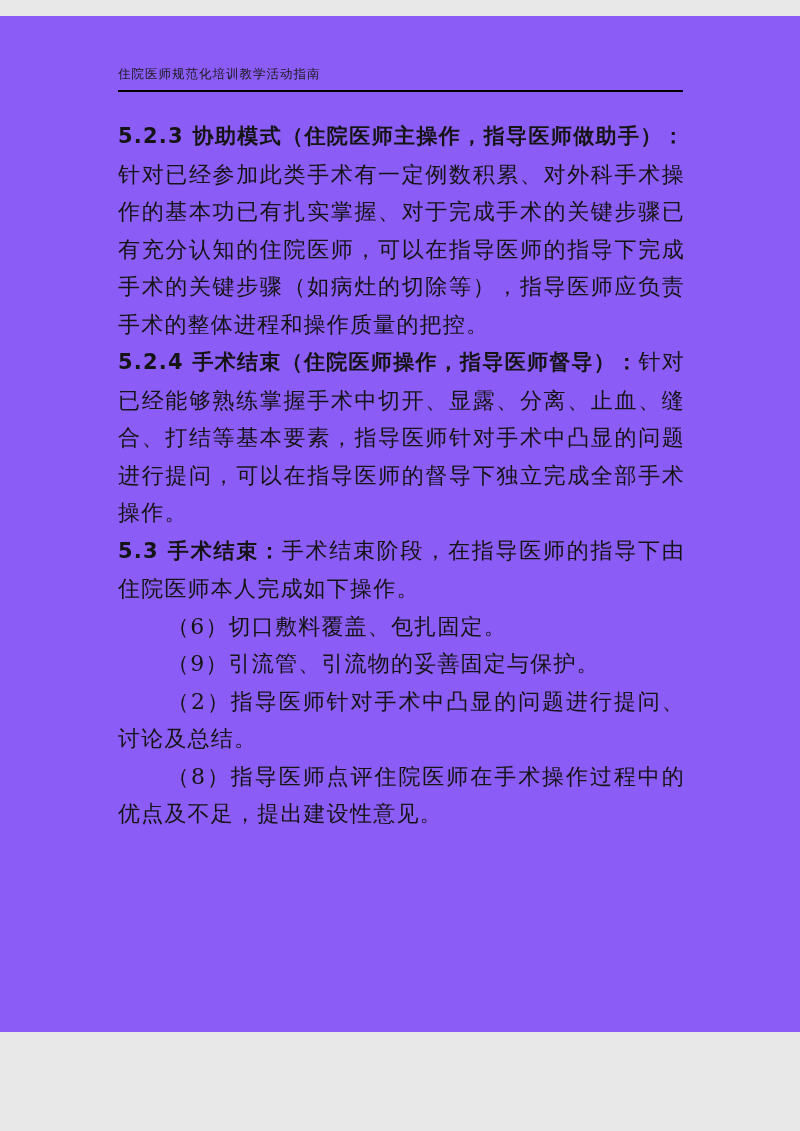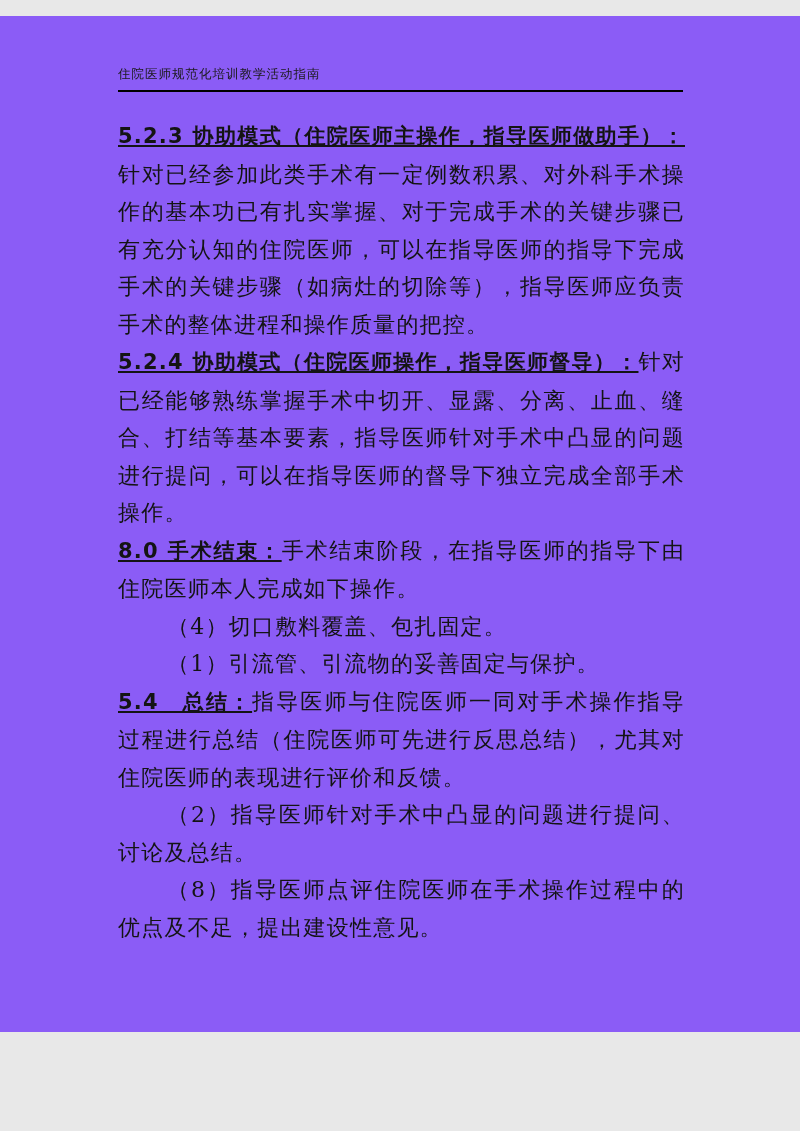--- a/index.html
+++ b/index.html
@@ -36,21 +36,20 @@
     text-justify: inter-character;
     text-align-last: left;
     letter-spacing: 1.2px;
     color: #141414;
   }
   .para { margin: 0; }
   .para .lead {
     font-weight: bold;
     font-family: "DejaVu Sans", "Liberation Sans", sans-serif;
     font-size: 21px;
-    text-decoration: underline;
   }
   .para.item { text-indent: 49px; }
   .page-number {
     position: absolute;
     left: 0;
     right: 0;
     top: 1030px;
     text-align: center;
     font-size: 13px;
     font-family: "DejaVu Sans", "Liberation Sans", sans-serif;
@@ -63,29 +62,28 @@
 <div class="page">
 
   <div class="running-header">
     <span>住院医师规范化培训教学活动指南</span>
   </div>
 
   <div class="doc-body">
 
     <p class="para"><span class="lead">5.2.3 协助模式（住院医师主操作，指导医师做助手）：</span><span>针对已经参加此类手术有一定例数积累、对外科手术操作的基本功已有扎实掌握、对于完成手术的关键步骤已有充分认知的住院医师，可以在指导医师的指导下完成手术的关键步骤（如病灶的切除等），指导医师应负责手术的整体进程和操作质量的把控。</span></p>
 
-    <p class="para"><span class="lead">5.2.4 协助模式（住院医师操作，指导医师督导）：</span><span>针对已经能够熟练掌握手术中切开、显露、分离、止血、缝合、打结等基本要素，指导医师针对手术中凸显的问题进行提问，可以在指导医师的督导下独立完成全部手术操作。</span></p>
+    <p class="para"><span class="lead">5.2.4 手术结束（住院医师操作，指导医师督导）：</span><span>针对已经能够熟练掌握手术中切开、显露、分离、止血、缝合、打结等基本要素，指导医师针对手术中凸显的问题进行提问，可以在指导医师的督导下独立完成全部手术操作。</span></p>
 
-    <p class="para"><span class="lead">8.0 手术结束：</span><span>手术结束阶段，在指导医师的指导下由住院医师本人完成如下操作。</span></p>
+    <p class="para"><span class="lead">5.3 手术结束：</span><span>手术结束阶段，在指导医师的指导下由住院医师本人完成如下操作。</span></p>
 
-    <p class="para item"><span>（4）切口敷料覆盖、包扎固定。</span></p>
+    <p class="para item"><span>（6）切口敷料覆盖、包扎固定。</span></p>
 
-    <p class="para item"><span>（1）引流管、引流物的妥善固定与保护。</span></p>
+    <p class="para item"><span>（9）引流管、引流物的妥善固定与保护。</span></p>
 
-    <p class="para"><span class="lead">5.4　总结：</span><span>指导医师与住院医师一同对手术操作指导过程进行总结（住院医师可先进行反思总结），尤其对住院医师的表现进行评价和反馈。</span></p>
 
 
     <p class="para item"><span>（2）指导医师针对手术中凸显的问题进行提问、讨论及总结。</span></p>
 
     <p class="para item"><span>（8）指导医师点评住院医师在手术操作过程中的优点及不足，提出建设性意见。</span></p>
 
   </div>
 
   <div class="page-number">30</div>
 

